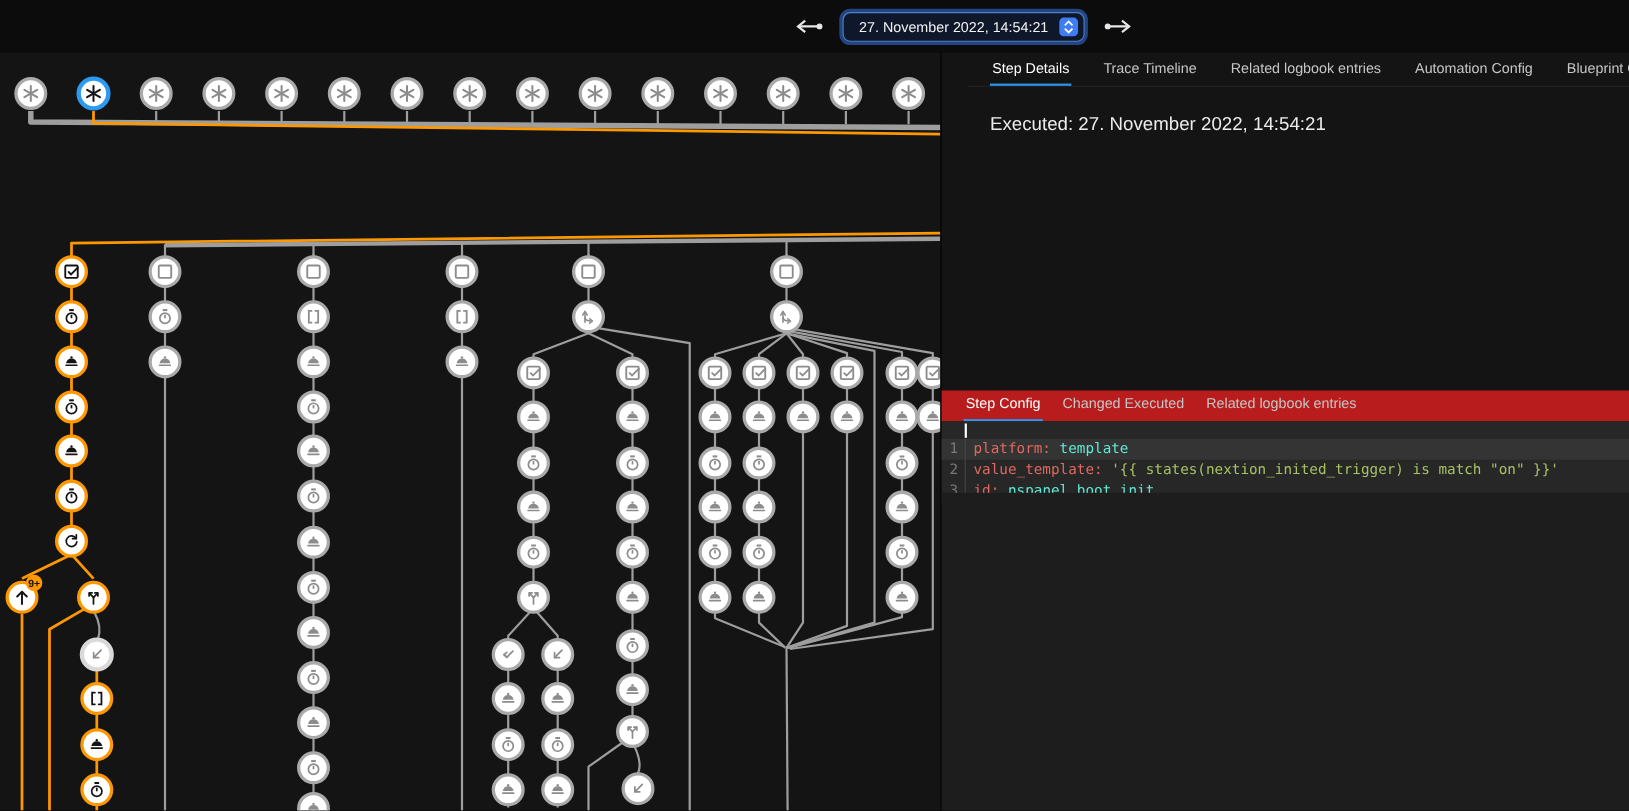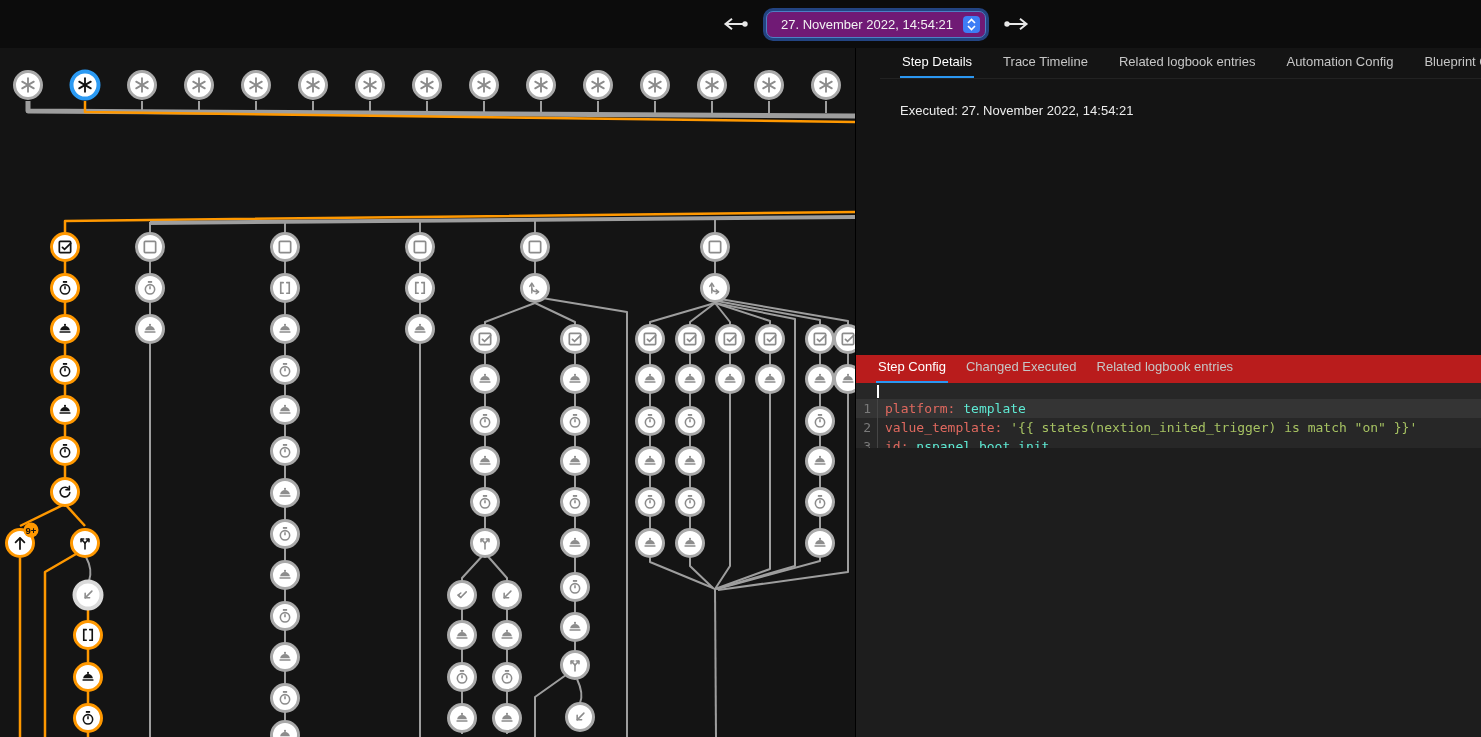--- a/index.html
+++ b/index.html
@@ -4,36 +4,36 @@
 <style>
   html,body{margin:0;padding:0;background:#000;}
   .app{position:relative;width:1481px;height:737px;overflow:hidden;
        background:#141414;font-family:"Liberation Sans",sans-serif;}
 
   
   .topbar{position:absolute;left:0;top:0;width:1481px;height:48px;background:#0c0c0c;}
   .topbar-group{position:absolute;left:718px;top:0;height:48px;display:flex;align-items:center;gap:14px;}
   .nav-arrow{background:none;border:none;padding:2px;cursor:pointer;display:flex;align-items:center;}
   .run-select{display:flex;align-items:center;gap:10px;height:25px;padding:0 5px 0 14px;
-      background:#701a75;border:1px solid #4d80c4;border-radius:7px;
+      background:#0f172a;border:1px solid #4d80c4;border-radius:7px;
       box-shadow:0 0 0 3px rgba(54,114,228,.55);}
   .run-select .val{color:#f2f2f2;font-size:13px;white-space:nowrap;}
   .stepper{width:17px;height:17px;border-radius:4px;background:#3d7df5;display:flex;align-items:center;justify-content:center;}
 
   
   .graph{position:absolute;left:0;top:48px;width:855px;height:689px;background:#141414;}
   .graph svg{display:block;}
 
   
   .panel{position:absolute;left:855px;top:48px;width:626px;height:689px;background:#141414;border-left:1px solid #000;box-sizing:border-box;padding-left:24px;}
   .tabbar{display:flex;align-items:flex-end;padding:0 0 0 20px;gap:27px;height:30px;border-bottom:1px solid #222;}
   .tab{font-size:13px;color:#c6c6c6;padding:0 2px 9px 2px;cursor:pointer;white-space:nowrap;position:relative;}
   .tab.active{color:#fff;}
   .tab.active::after{content:"";position:absolute;left:0;right:0;bottom:0;height:2px;background:#2b97f1;}
-  .executed{margin:24px 6px 0 20px;font-size:13px;color:#ececec;}
+  .executed{margin:24px 6px 0 20px;font-size:17px;color:#ececec;}
 
   .panel-lower{position:absolute;left:0;top:307px;right:0;bottom:0;}
   .tabbar2{background:#b91c1c;height:28px;gap:16px;border-bottom:none;}
   .editor{position:relative;background:#272727;padding-top:16px;
       font-family:"DejaVu Sans Mono",monospace;font-size:13px;line-height:19px;}
   .code-line{display:flex;height:19px;}
   .code-line.active{background:#343434;}
   .ln{width:15px;text-align:right;color:#7a7a7a;flex:0 0 15px;}
   .gut-sep{width:6px;border-right:1px solid #454545;flex:0 0 6px;margin-right:0;}
   .code-text{padding-left:7px;white-space:pre;color:#e8e8e8;}

